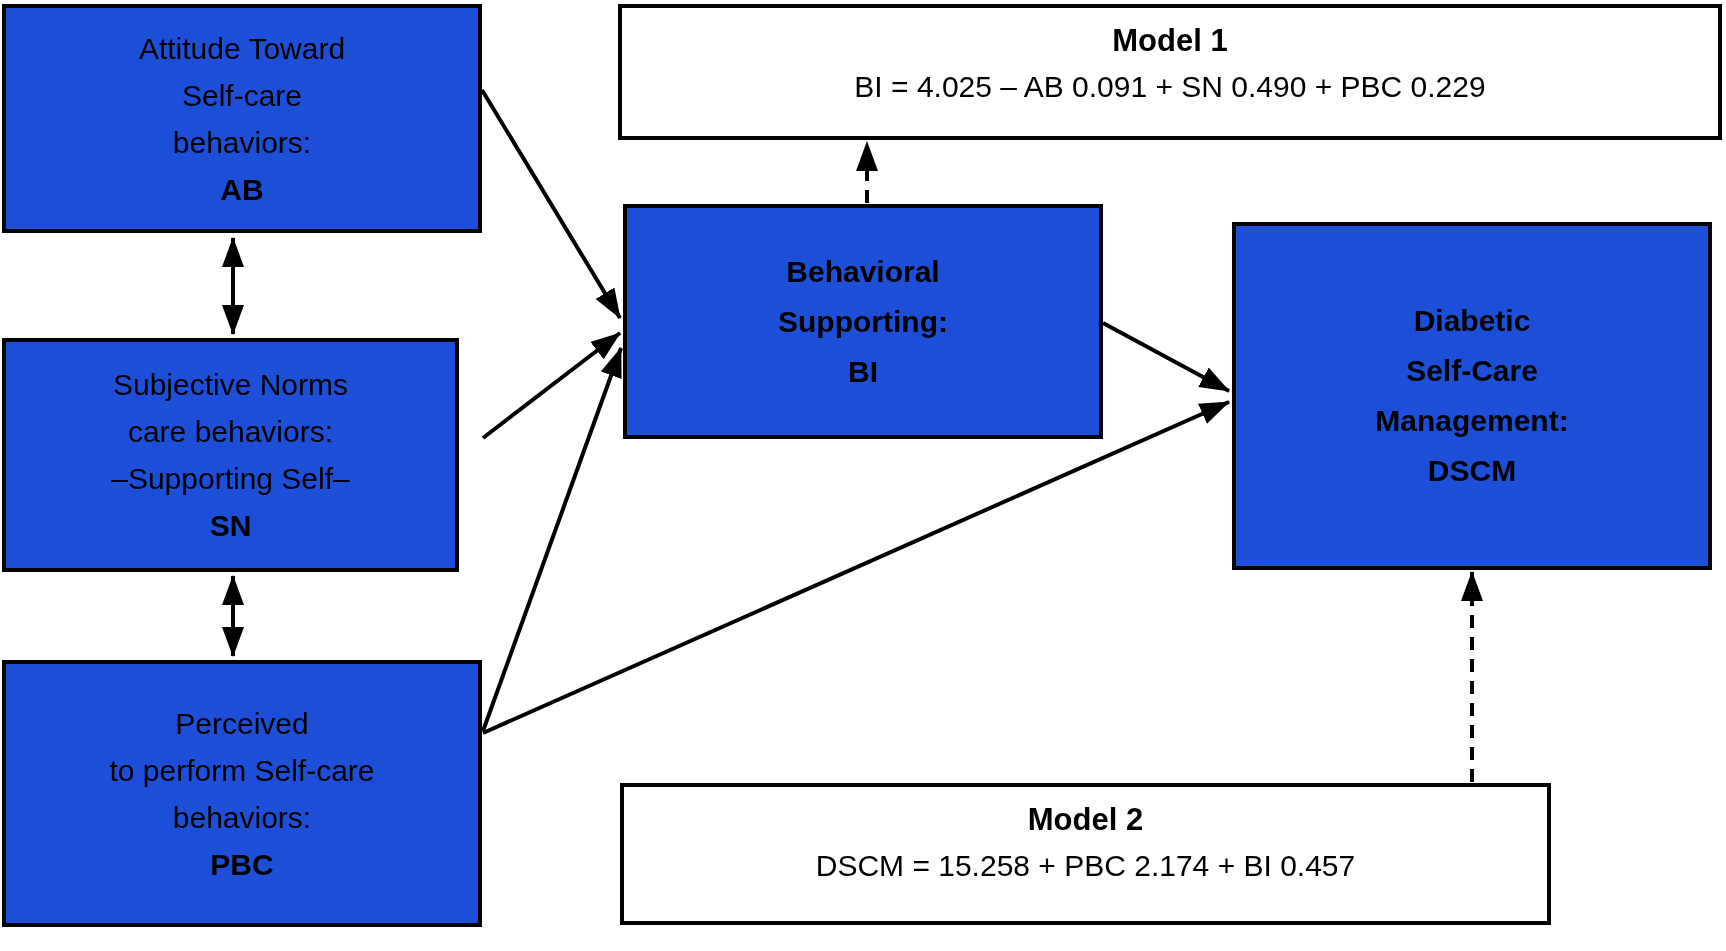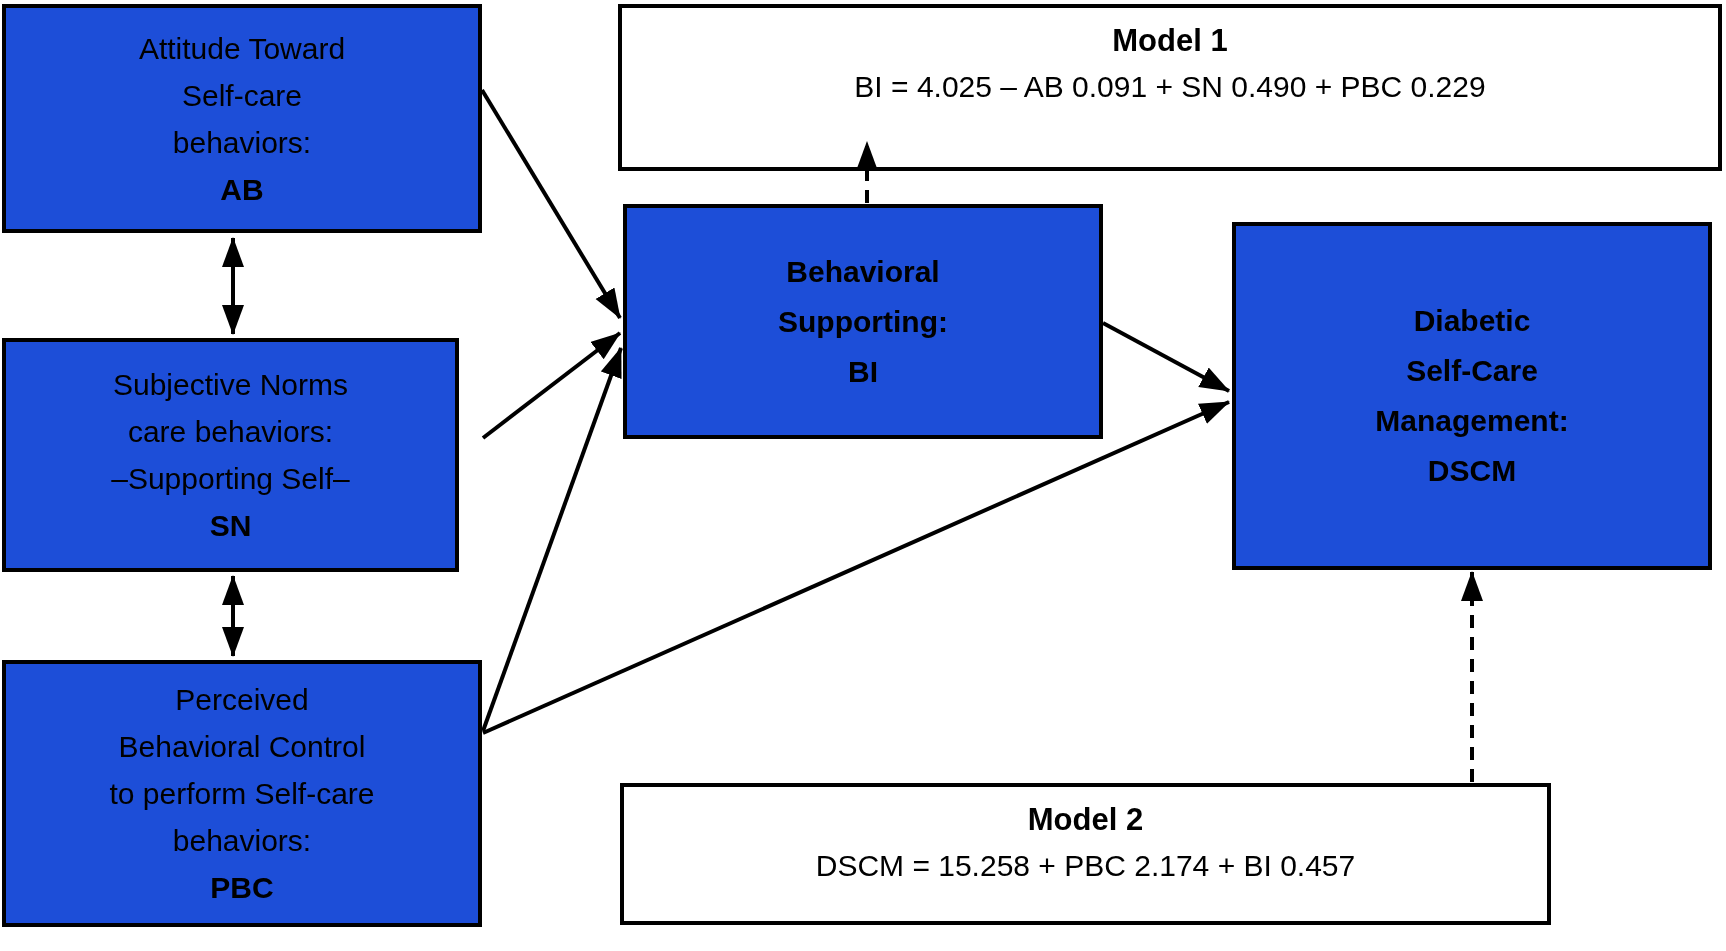--- a/index.html
+++ b/index.html
@@ -47,21 +47,21 @@
   }
   .model .title { font-size: 31px; line-height: 46px; font-weight: bold; white-space: nowrap; }
   .model .equation { font-size: 30px; line-height: 46px; white-space: nowrap; }
 
   
   #node-ab   { left: 2px;    top: 4px;   width: 480px; height: 229px; }
   #node-sn   { left: 2px;    top: 338px; width: 457px; height: 234px; }
   #node-pbc  { left: 2px;    top: 660px; width: 480px; height: 267px; text-align: right; }
   #node-bi   { left: 623px;  top: 204px; width: 480px; height: 235px; }
   #node-dscm { left: 1232px; top: 222px; width: 480px; height: 348px; }
-  #model-1   { left: 618px;  top: 4px;   width: 1104px; height: 167px; }
+  #model-1   { left: 618px;  top: 4px;   width: 1104px; height: 136px; }
   #model-2   { left: 620px;  top: 783px; width: 931px; height: 142px; }
 
   svg.connectors {
     position: absolute;
     left: 0; top: 0;
     width: 1726px; height: 951px;
     z-index: 3;
     pointer-events: none;
   }
   svg.connectors line { stroke: #000000; stroke-width: 4; }
@@ -116,21 +116,20 @@
 
   <div class="node" id="node-sn">
     <div class="line">Subjective Norms</div>
     <div class="line">care behaviors:</div>
     <div class="line">–Supporting Self–</div>
     <div class="line acronym">SN</div>
   </div>
 
   <div class="node" id="node-pbc">
     <div class="line">Perceived</div>
-    <div class="line">Behavioral Control</div>
     <div class="line">to perform Self-care</div>
     <div class="line">behaviors:</div>
     <div class="line acronym">PBC</div>
   </div>
 
   <div class="node emph" id="node-bi">
     <div class="line">Behavioral</div>
     <div class="line">Supporting:</div>
     <div class="line acronym">BI</div>
   </div>

